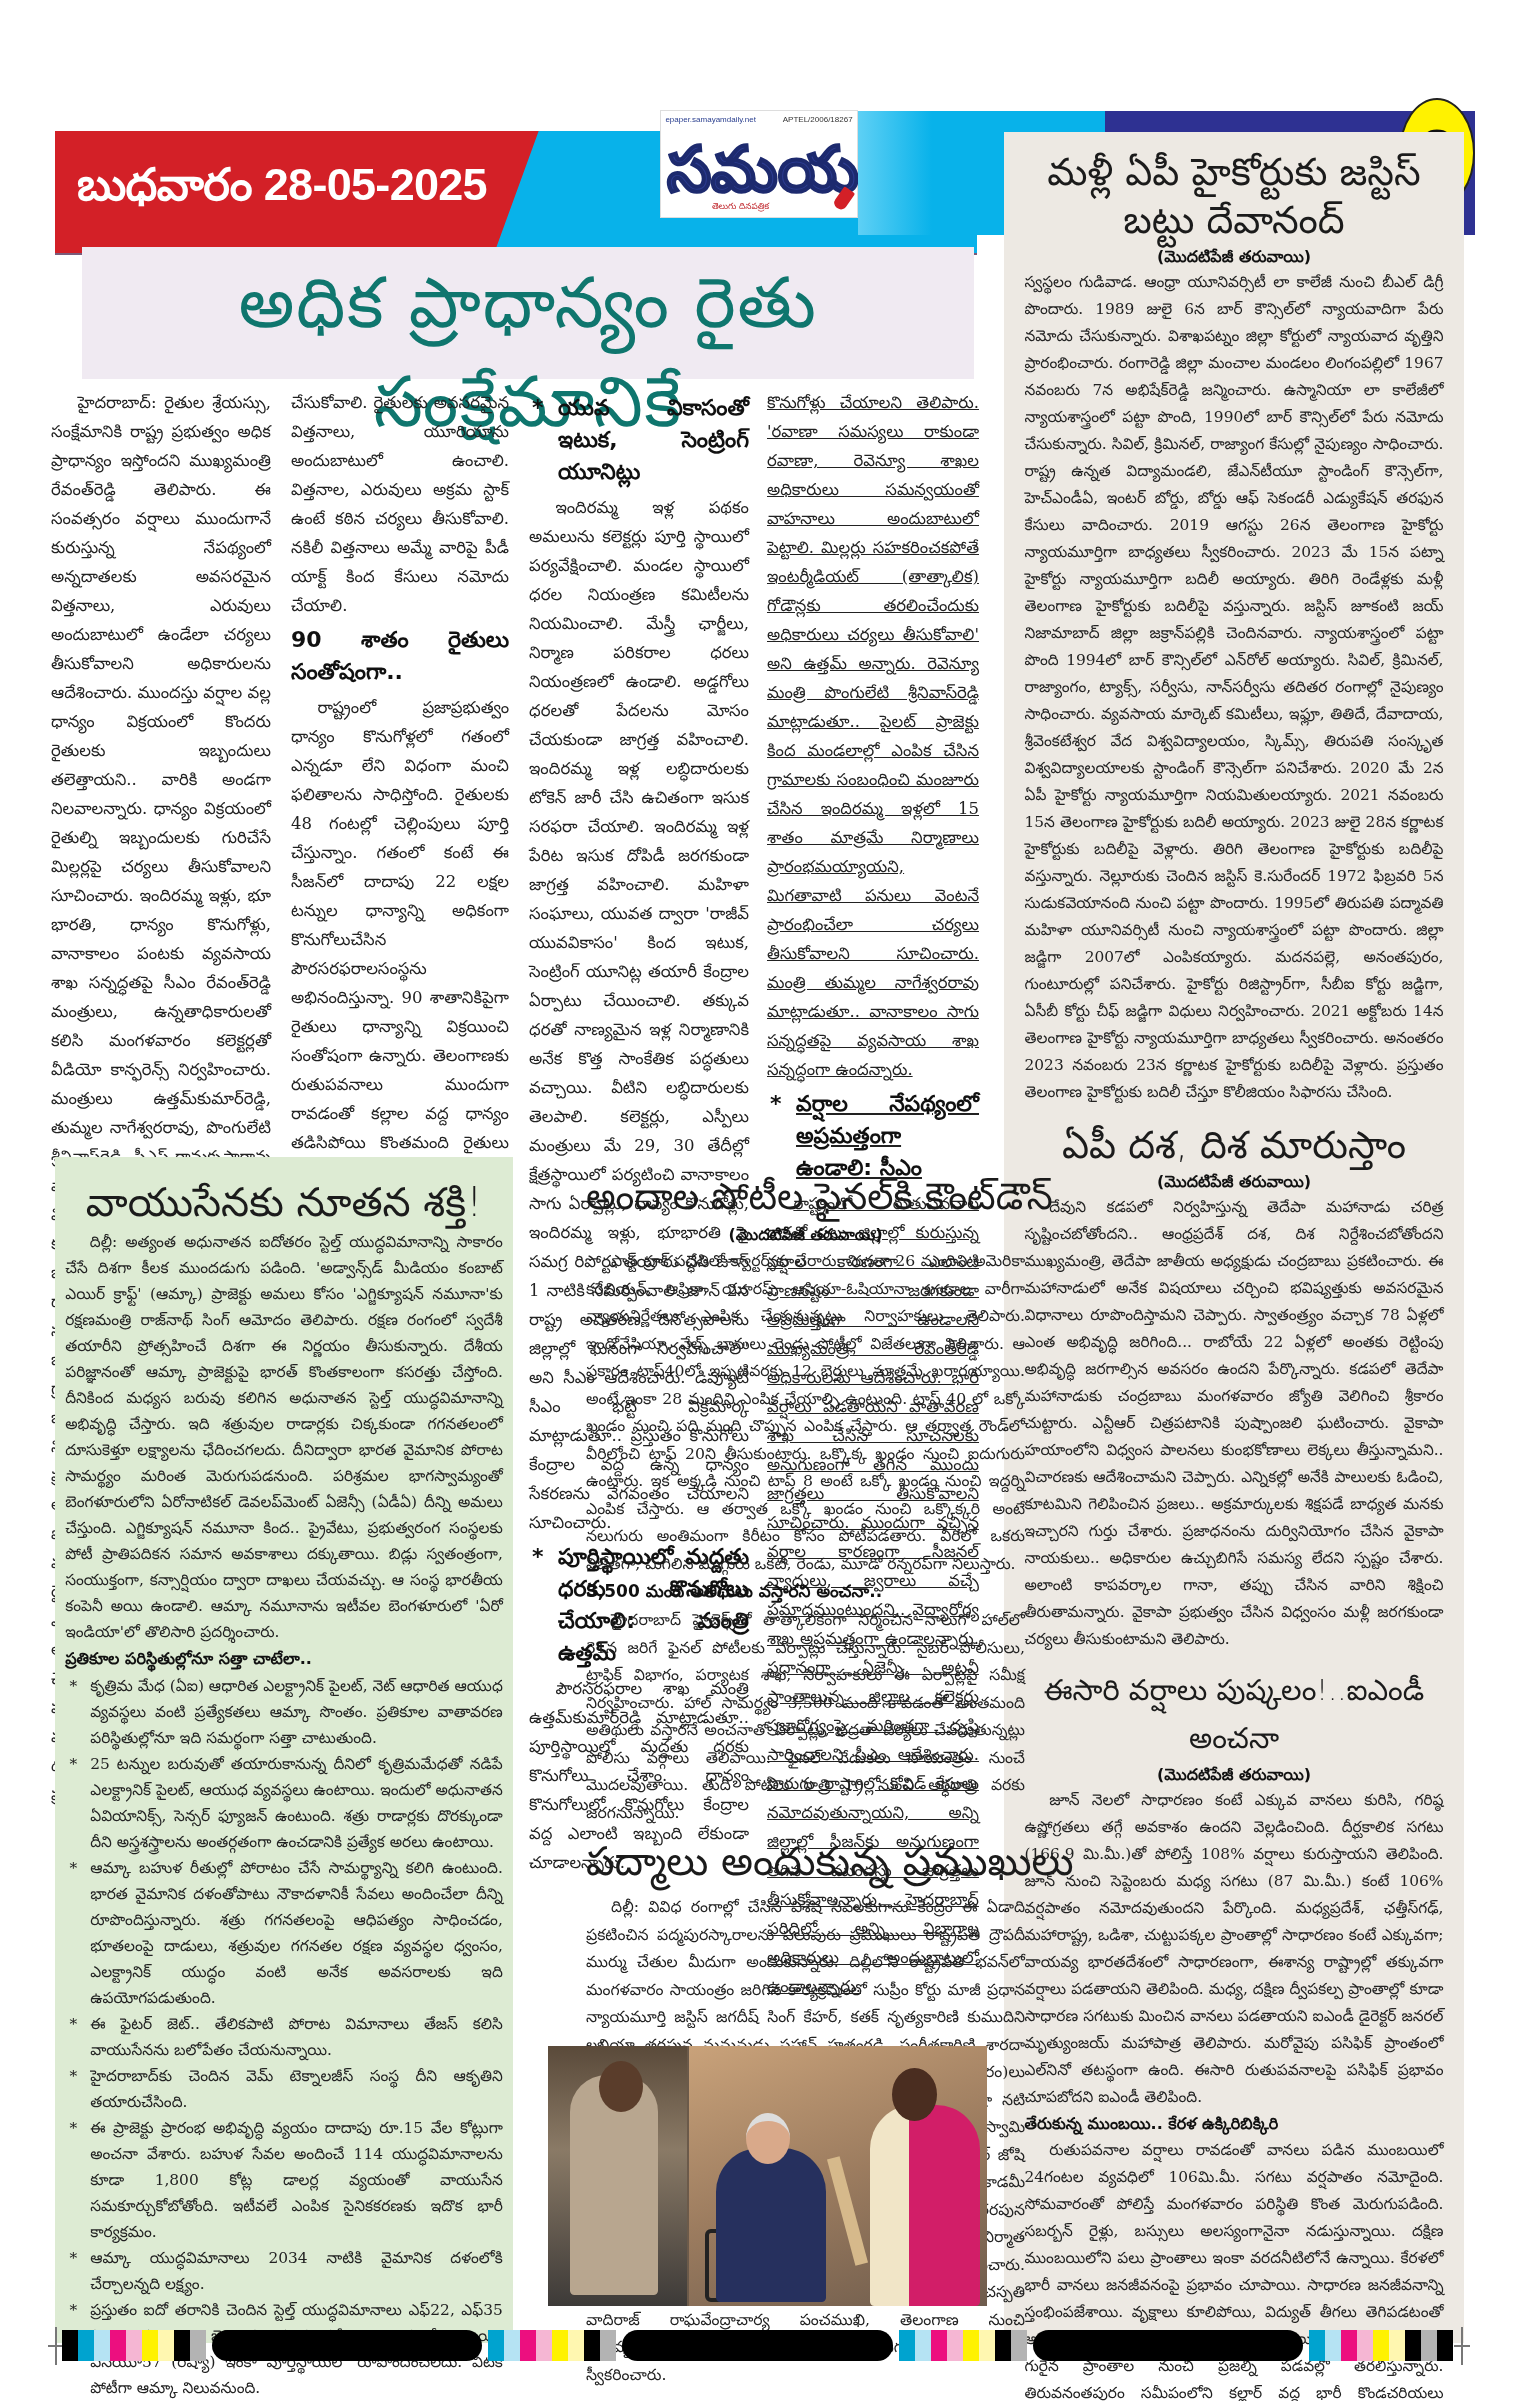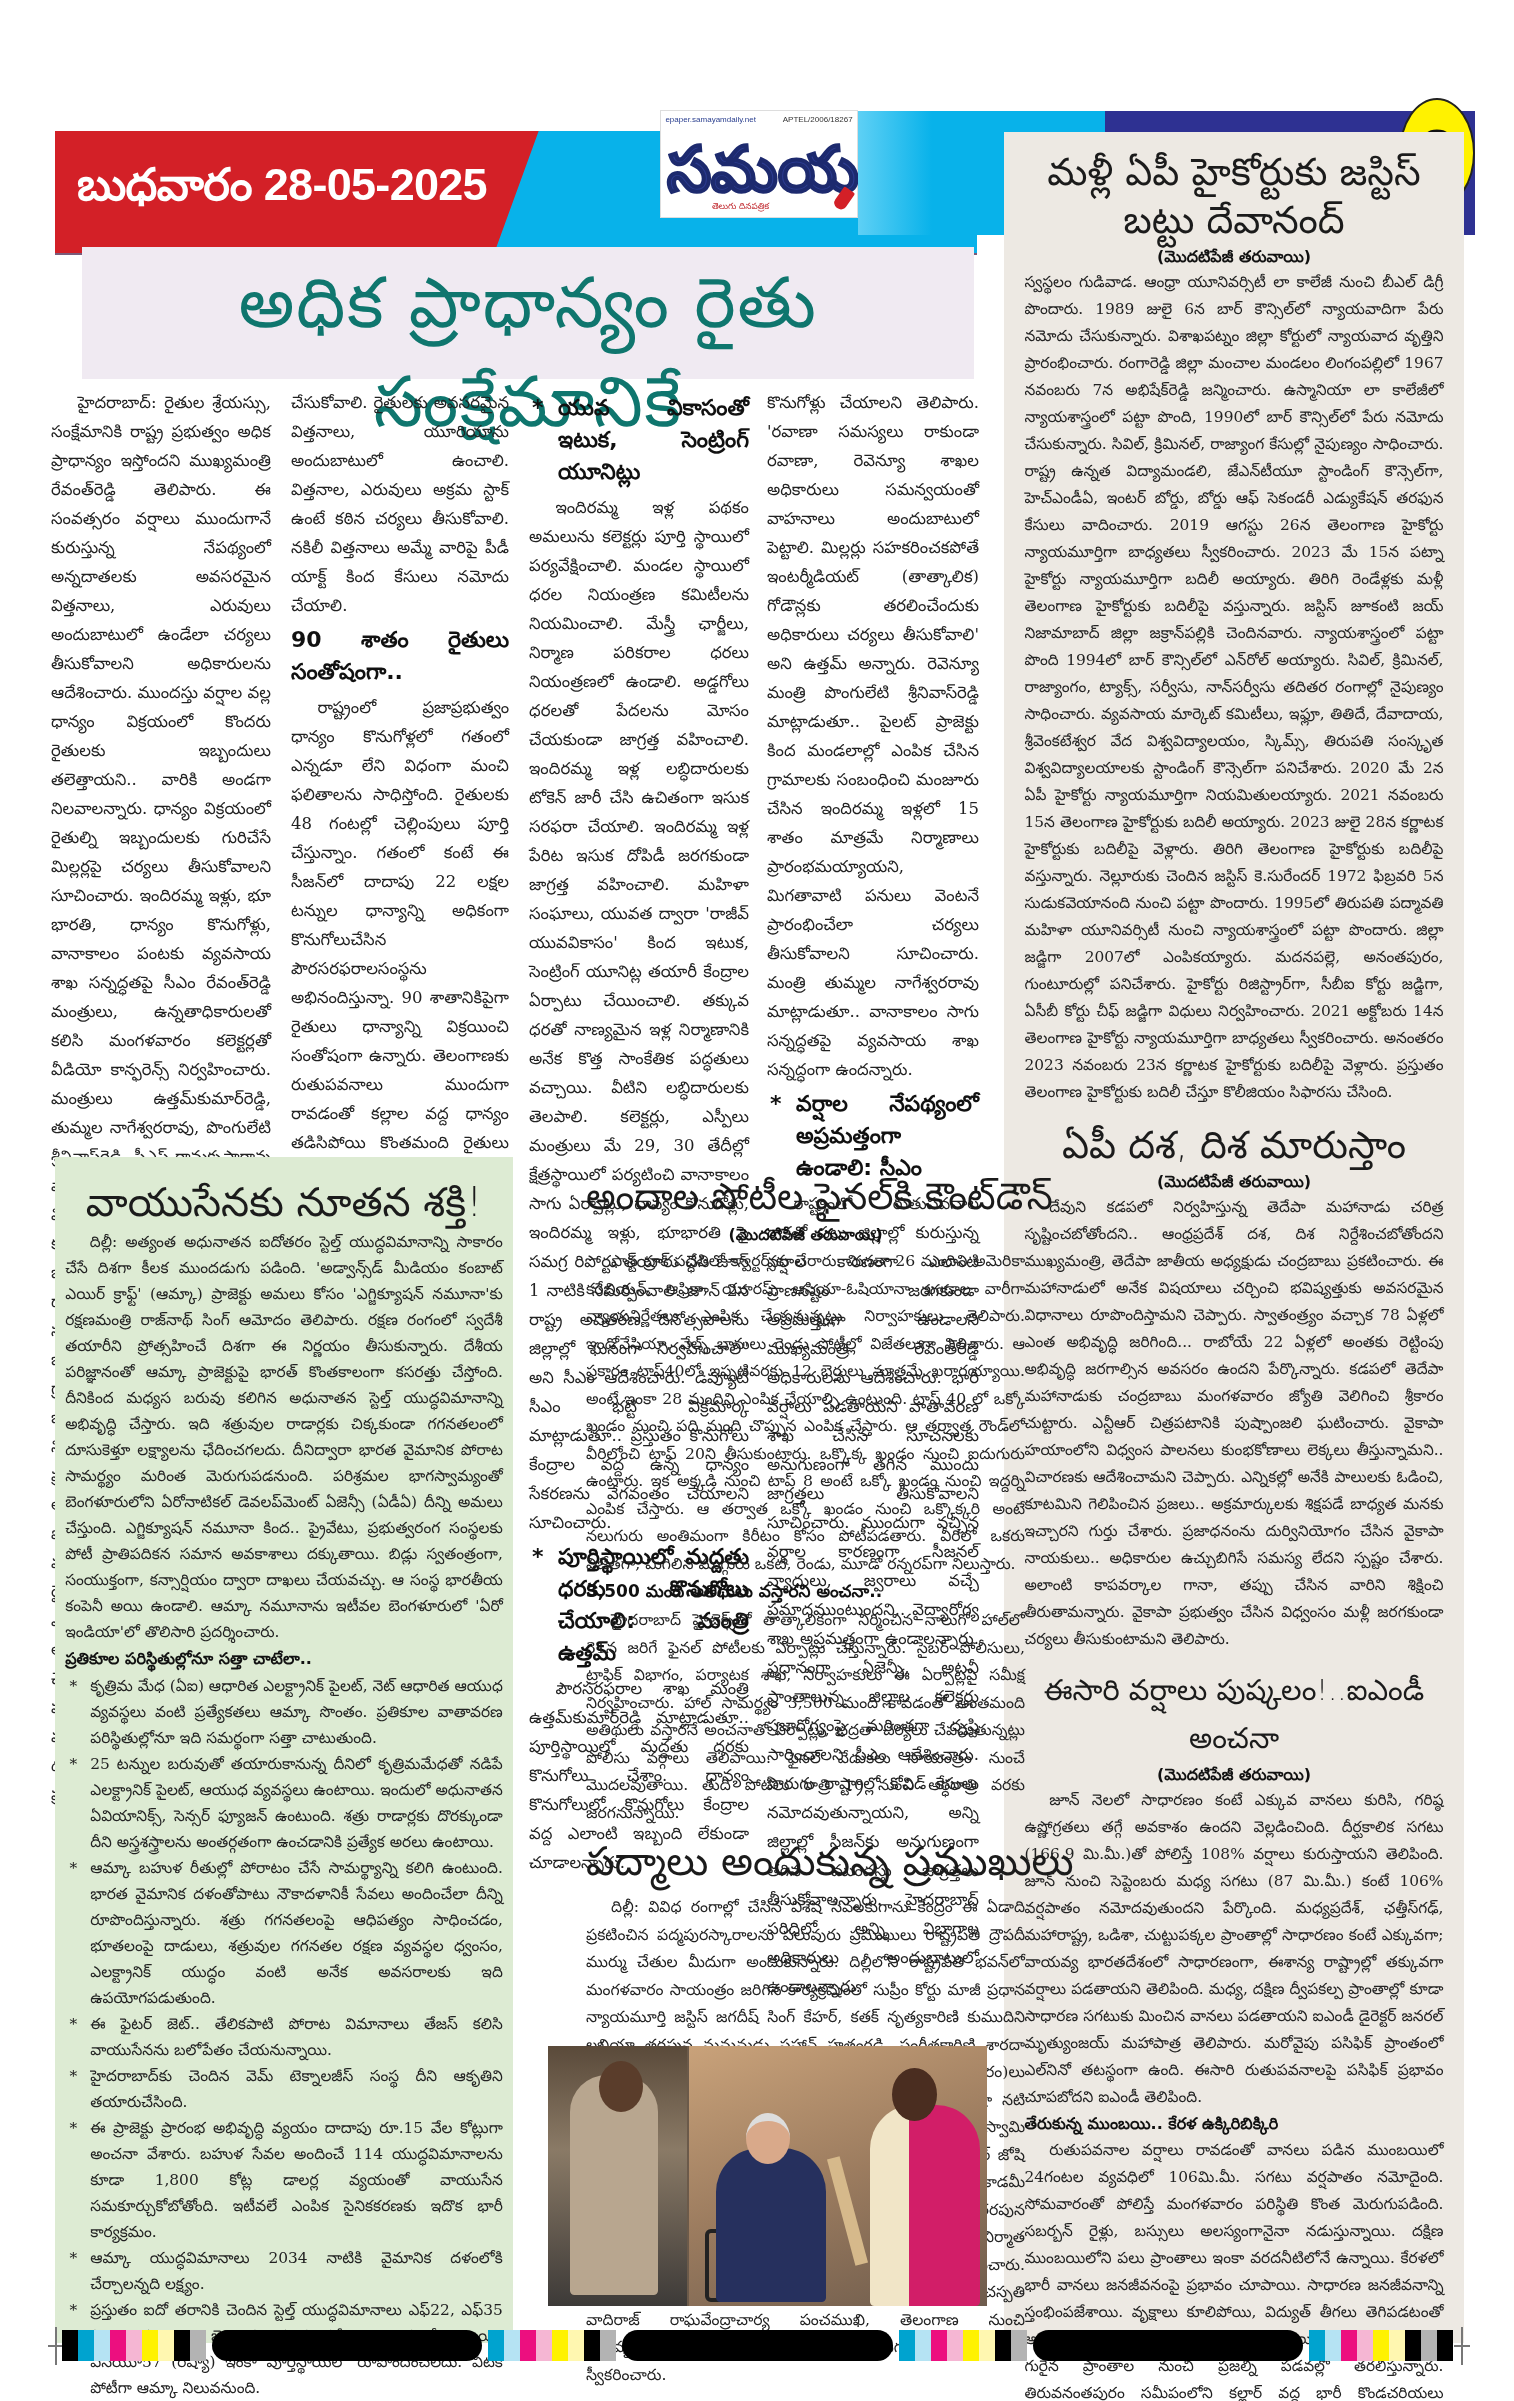--- a/index.html
+++ b/index.html
@@ -24,21 +24,21 @@
   #lead-head { position: absolute; left: 0; top: 14.6px; width: 100%; text-align: center; color: #0f766e; font-family: "DejaVu Sans", sans-serif; font-size: 70px; font-weight: 300; letter-spacing: 1.5px; }
 
   .col { font-family: "DejaVu Serif", serif; font-size: 16.5px; line-height: 29px; text-align: justify; color: #222; }
   .col p { text-indent: 1.6em; }
   .subhead { font-family: "DejaVu Sans", sans-serif; font-weight: 700; font-size: 22px; line-height: 32px; color: #111; text-indent: 0 !important; margin: 4.4px 0; }
   .subhead.star { padding-left: 29px; position: relative; }
   .subhead.star::before { content: "*"; position: absolute; left: 2.9px; }
   .col.c1 { left: 51px; top: 388px; width: 220px; }
   .col.c2 { left: 291px; top: 388px; width: 218px; }
   .col.c3 { left: 529px; top: 388px; width: 220px; }
-  .col.c4 { left: 767px; top: 388px; width: 212px; }
+  .col.c4 { left: 767px; top: 388px; width: 212px; text-decoration: underline; }
 
   
   #right-box { left: 1004px; top: 132px; width: 460px; height: 2211px; background: #ede9e3; }
   .rhead { font-family: "DejaVu Sans", sans-serif; font-size: 38px; line-height: 48px; text-align: center; color: #1b1b1b; font-weight: 300; }
   .cont { font-family: "DejaVu Sans", sans-serif; font-weight: 700; font-size: 16px; text-align: center; color: #111; line-height: 25px; }
   .rtext { font-family: "DejaVu Serif", serif; font-size: 15.4px; line-height: 27px; text-align: justify; color: #222; padding: 0 20.5px; }
   .rtext p { text-indent: 1.6em; }
   .rsub { font-family: "DejaVu Sans", sans-serif; font-weight: 700; font-size: 16px; line-height: 26px; padding: 0 20.5px; color: #111; }
 
   

